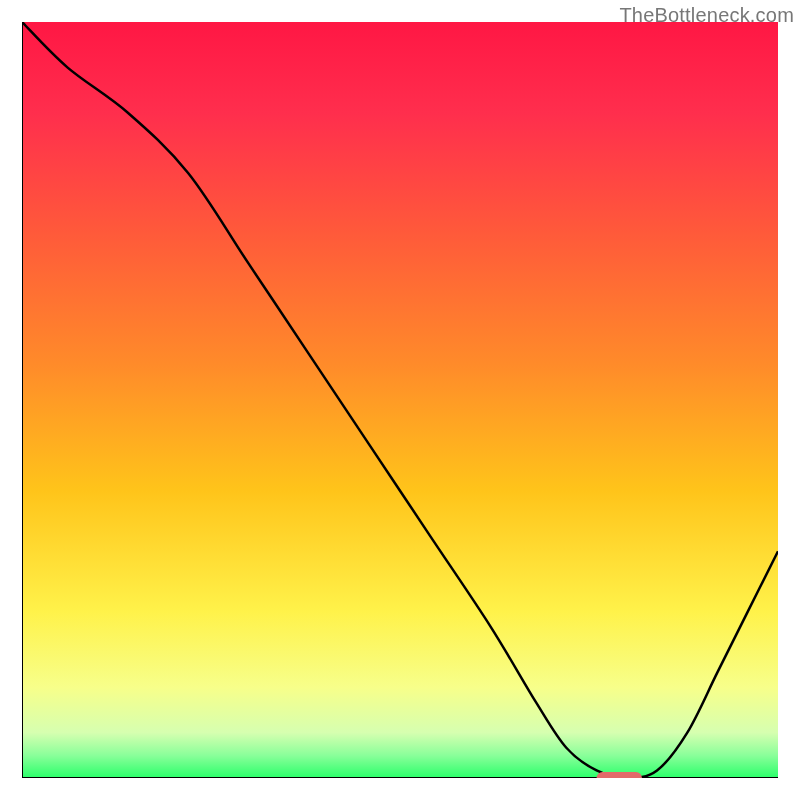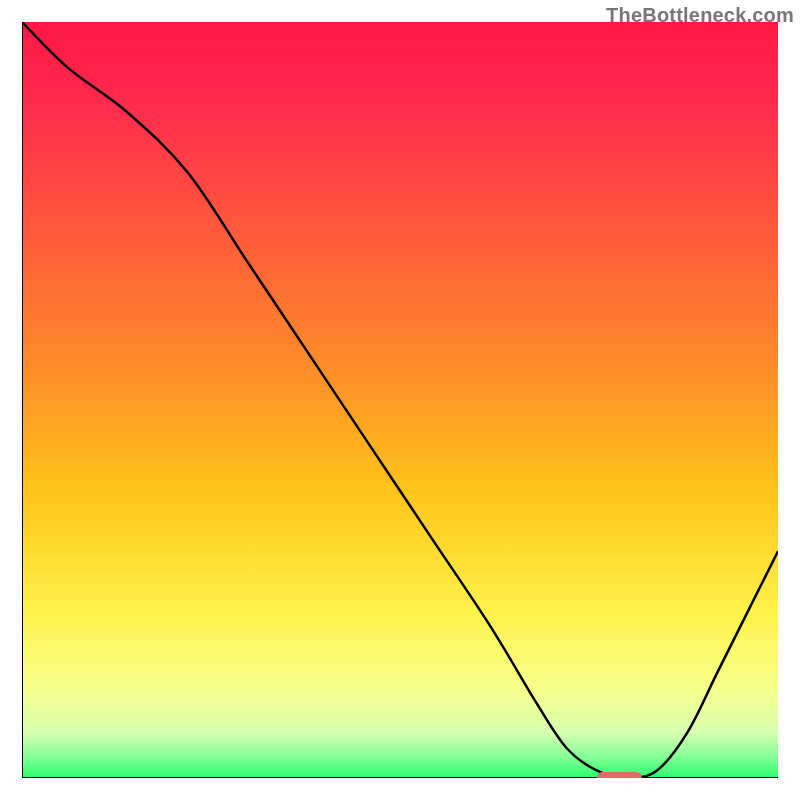--- a/index.html
+++ b/index.html
@@ -13,21 +13,21 @@
   .chart-wrap {
     position: relative;
     width: 800px;
     height: 800px;
   }
   .watermark {
     position: absolute;
     top: 4px;
     right: 6px;
     font-size: 20px;
-    font-weight: 700;
+    font-weight: 400;
     color: #777;
     letter-spacing: 0.2px;
     user-select: none;
   }
   svg.plot {
     position: absolute;
     left: 22px;
     top: 22px;
     width: 756px;
     height: 756px;

